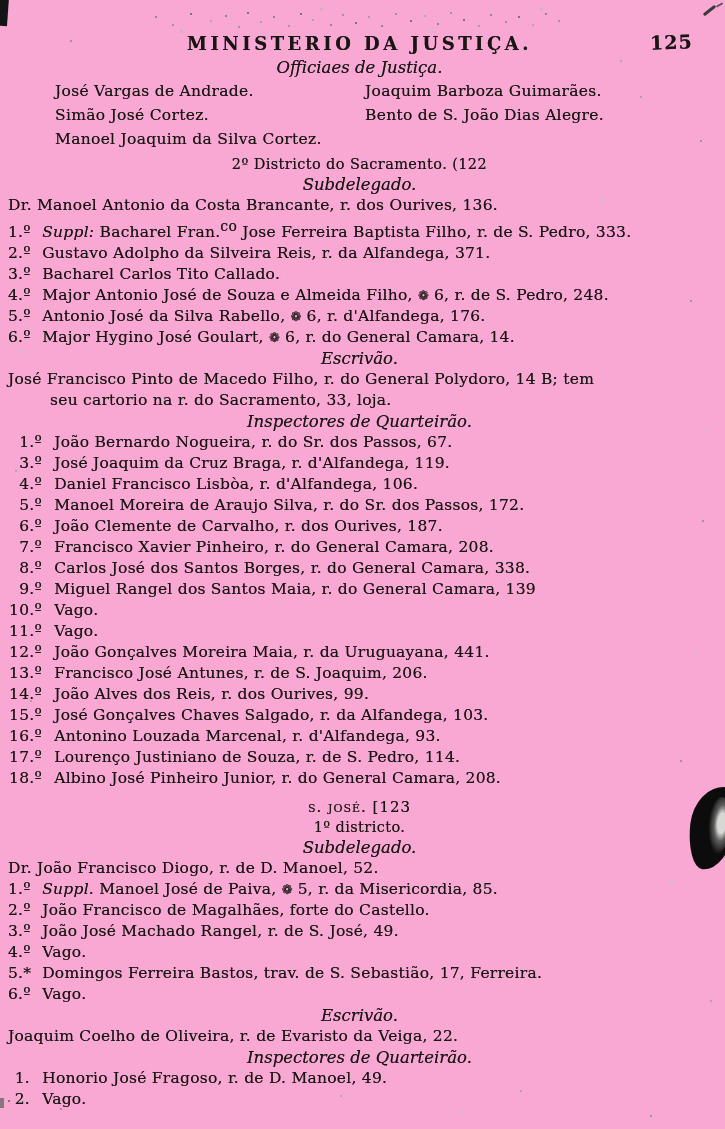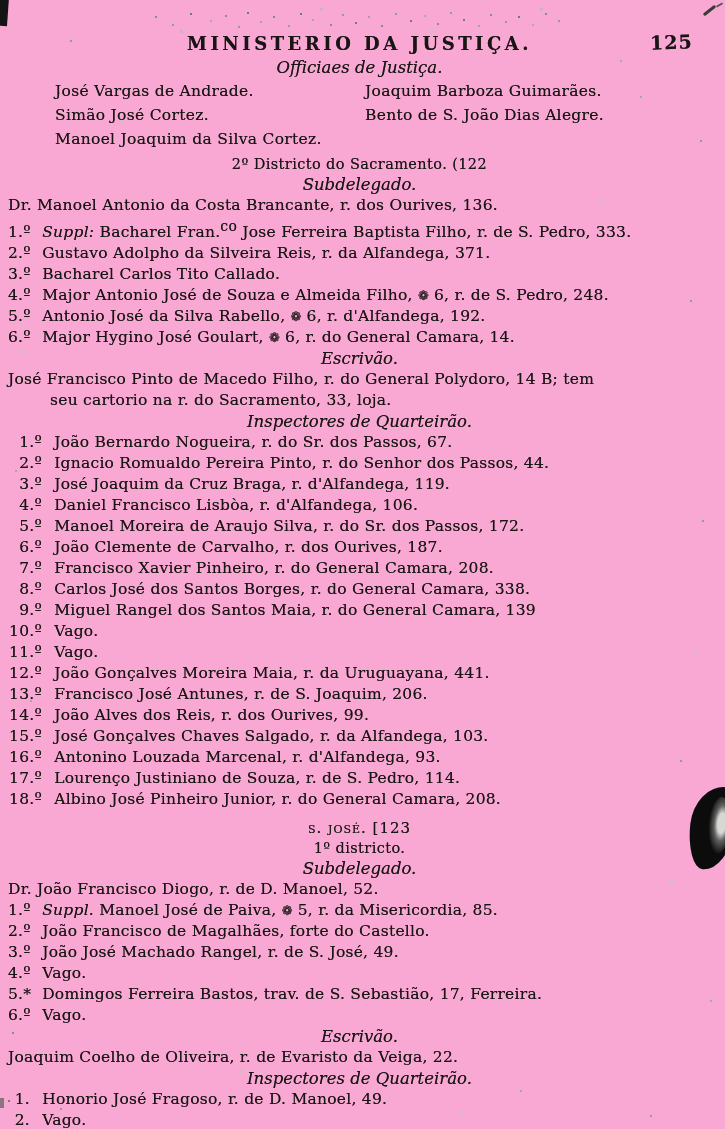--- a/index.html
+++ b/index.html
@@ -110,31 +110,30 @@
     <div class="district" style="margin-top:3px;">2º Districto do Sacramento. (122</div>
     <div class="heading-it">Subdelegado.</div>
 
     <div class="line">Dr. Manoel Antonio da Costa Brancante, r. dos Ourives, 136.</div>
 
     <div class="line"><span class="num3">1.º</span> <span class="it">Suppl:</span> <span>Bacharel Fran.</span><sup>co</sup> <span>Jose Ferreira Baptista Filho, r. de S. Pedro, 333.</span></div>
 
     <div class="line"><span class="num3">2.º</span> <span>Gustavo Adolpho da Silveira Reis, r. da Alfandega, 371.</span></div>
     <div class="line"><span class="num3">3.º</span> <span>Bacharel Carlos Tito Callado.</span></div>
     <div class="line"><span class="num3">4.º</span> <span>Major Antonio José de Souza e Almeida Filho,</span> <span class="deco">❁</span> <span>6, r. de S. Pedro, 248.</span></div>
-    <div class="line"><span class="num3">5.º</span> <span>Antonio José da Silva Rabello,</span> <span class="deco">❁</span> <span>6, r. d'Alfandega, 192.</span></div>
+    <div class="line"><span class="num3">5.º</span> <span>Antonio José da Silva Rabello,</span> <span class="deco">❁</span> <span>6, r. d'Alfandega, 176.</span></div>
     <div class="line"><span class="num3">6.º</span> <span>Major Hygino José Goulart,</span> <span class="deco">❁</span> <span>6, r. do General Camara, 14.</span></div>
 
     <div class="heading-it">Escrivão.</div>
     <div class="line">José Francisco Pinto de Macedo Filho, r. do General Polydoro, 14 B; tem</div>
     <div class="line indent2">seu cartorio na r. do Sacramento, 33, loja.</div>
 
     <div class="heading-it">Inspectores de Quarteirão.</div>
 
     <div class="line"><span class="num">1.º</span> <span>João Bernardo Nogueira, r. do Sr. dos Passos, 67.</span></div>
-    <div class="line"><span class="num">2.º</span> <span>Ignacio Romualdo Pereira Pinto, r. do Senhor dos Passos, 44.</span></div>
     <div class="line"><span class="num">3.º</span> <span>José Joaquim da Cruz Braga, r. d'Alfandega, 119.</span></div>
     <div class="line"><span class="num">4.º</span> <span>Daniel Francisco Lisbòa, r. d'Alfandega, 106.</span></div>
     <div class="line"><span class="num">5.º</span> <span>Manoel Moreira de Araujo Silva, r. do Sr. dos Passos, 172.</span></div>
     <div class="line"><span class="num">6.º</span> <span>João Clemente de Carvalho, r. dos Ourives, 187.</span></div>
     <div class="line"><span class="num">7.º</span> <span>Francisco Xavier Pinheiro, r. do General Camara, 208.</span></div>
     <div class="line"><span class="num">8.º</span> <span>Carlos José dos Santos Borges, r. do General Camara, 338.</span></div>
     <div class="line"><span class="num">9.º</span> <span>Miguel Rangel dos Santos Maia, r. do General Camara, 139</span></div>
     <div class="line"><span class="num">10.º</span> <span>Vago.</span></div>
     <div class="line"><span class="num">11.º</span> <span>Vago.</span></div>
     <div class="line"><span class="num">12.º</span> <span>João Gonçalves Moreira Maia, r. da Uruguayana, 441.</span></div>

